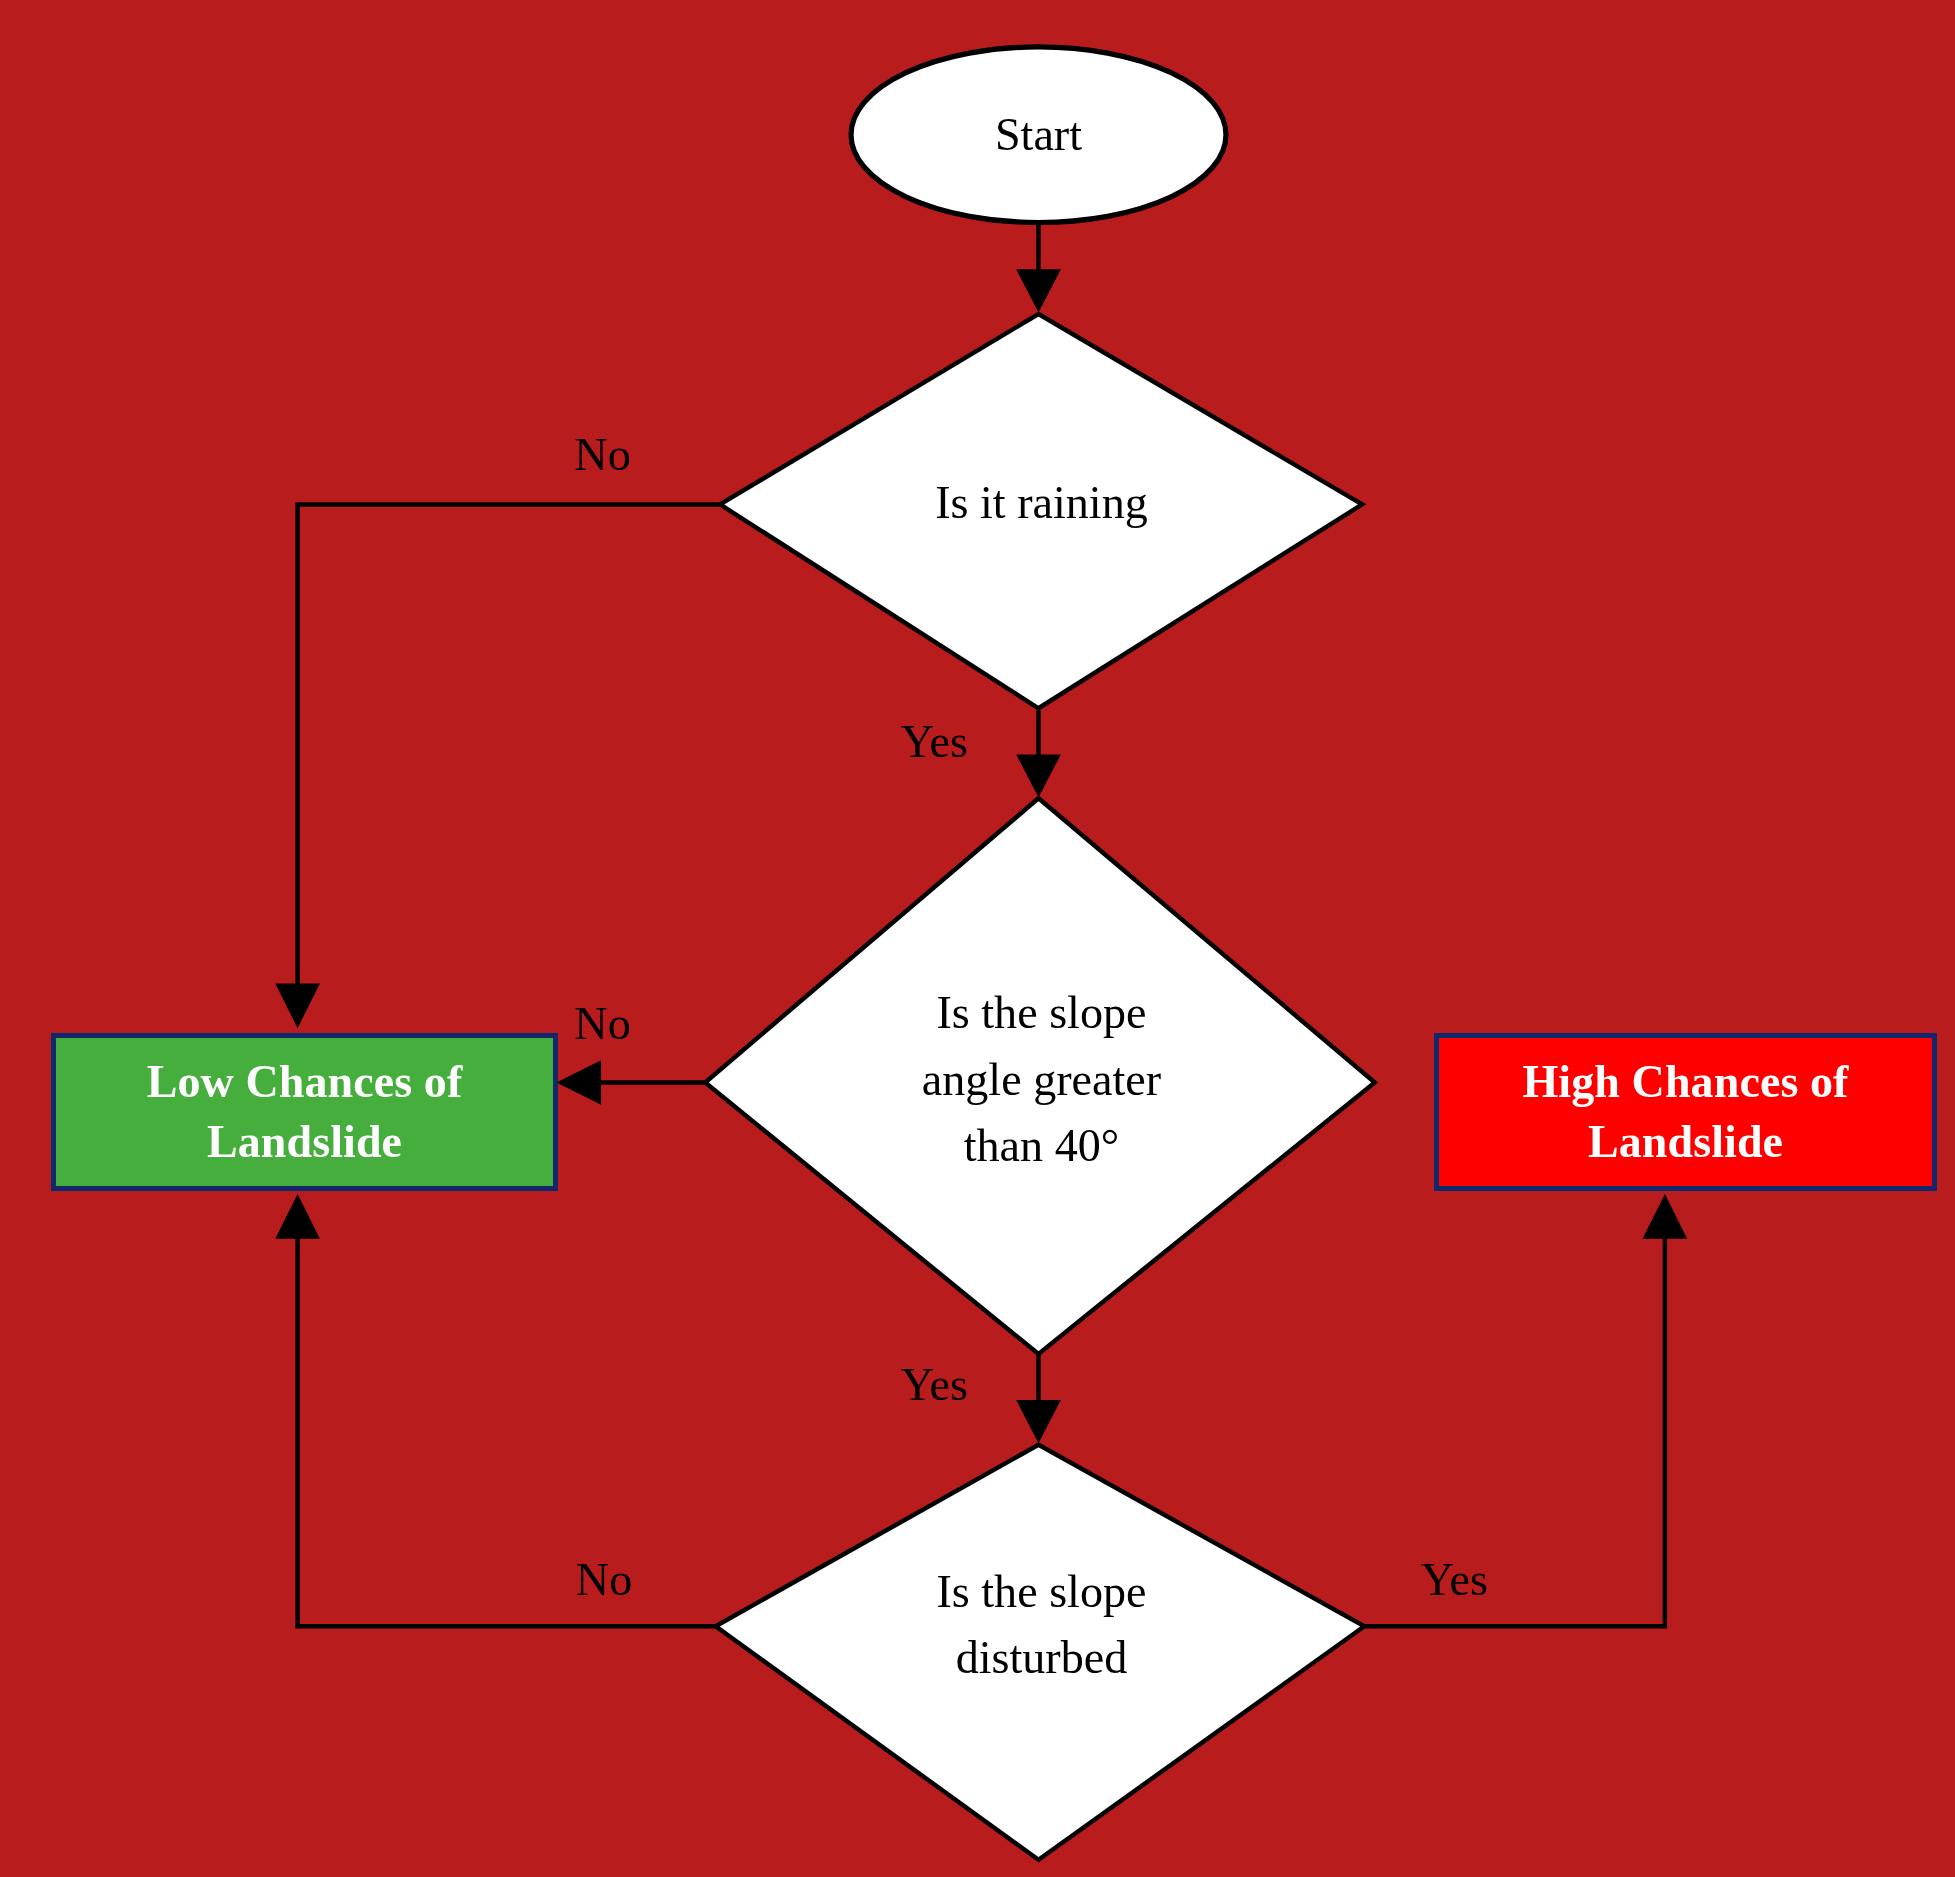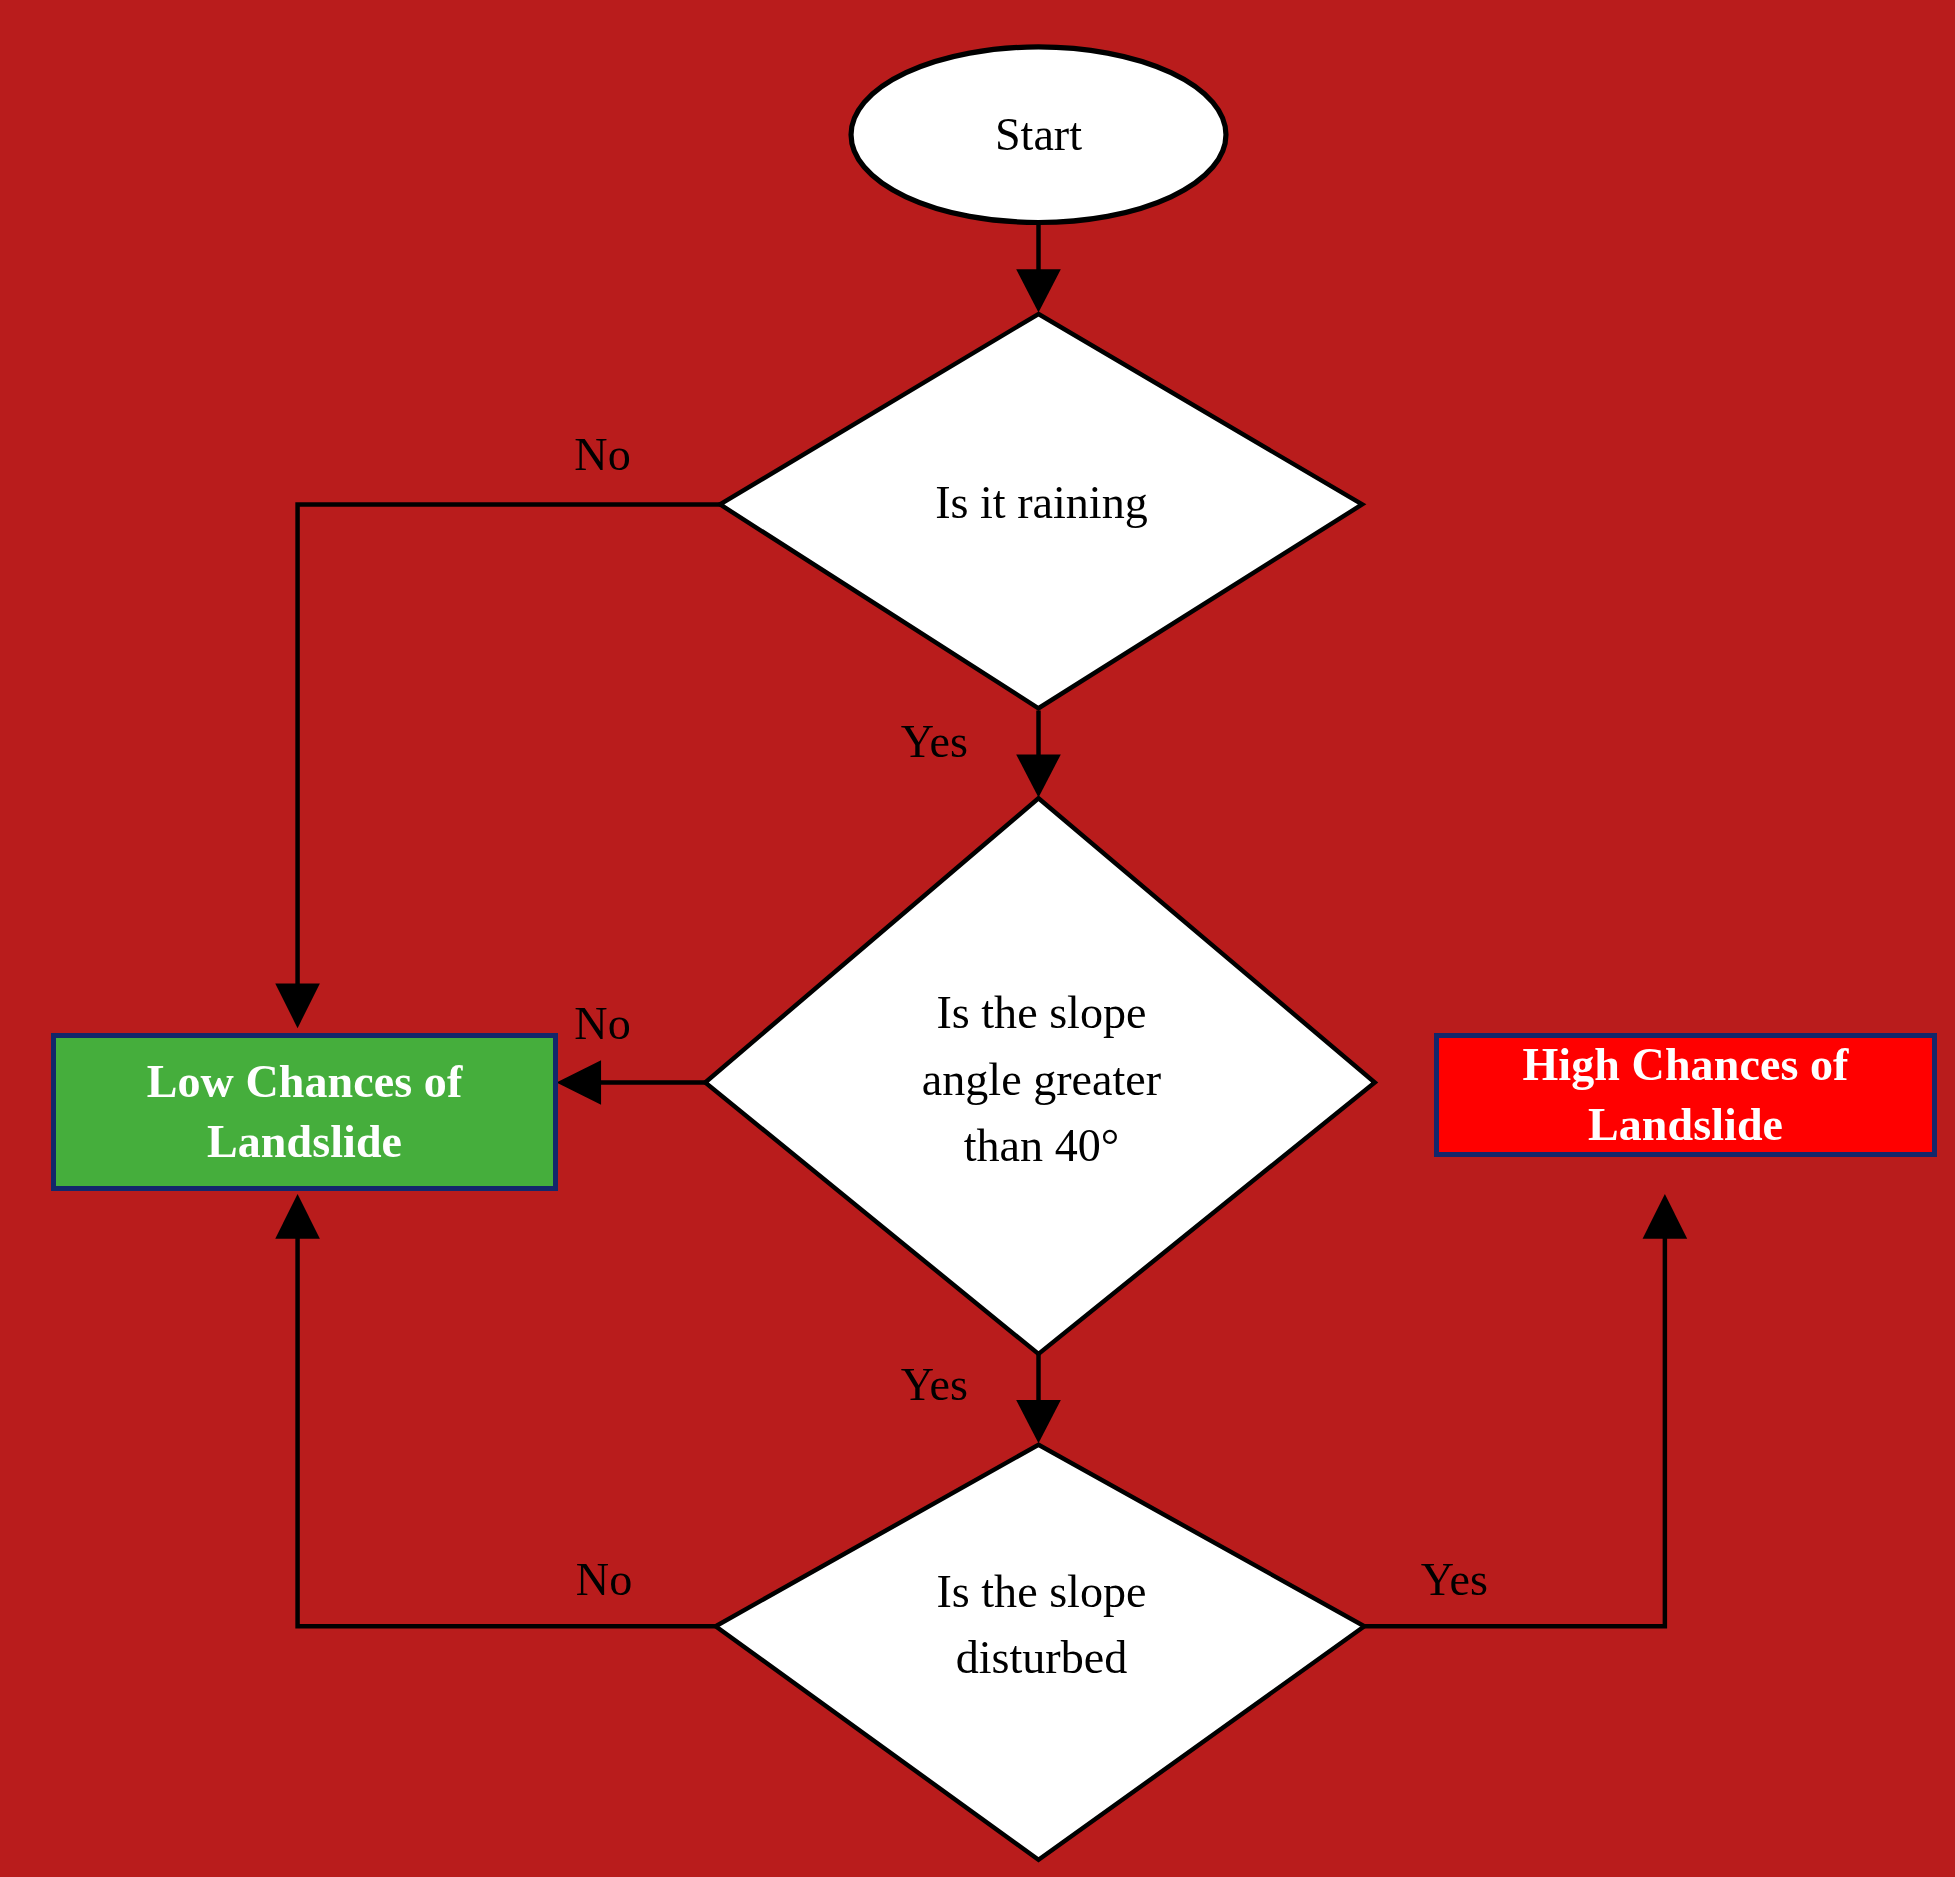--- a/index.html
+++ b/index.html
@@ -84,21 +84,21 @@
     left: 51px;
     top: 1033px;
     width: 507px;
     height: 158px;
     background: #45AE3C;
   }
   #box-high {
     left: 1434px;
     top: 1033px;
     width: 503px;
-    height: 124px;
+    height: 158px;
     background: #FF0000;
   }
 </style>
 </head>
 <body>
 
 <div id="flowchart-root">
 
   <svg class="canvas" viewBox="0 0 2628 2523" xmlns="http://www.w3.org/2000/svg">
 

